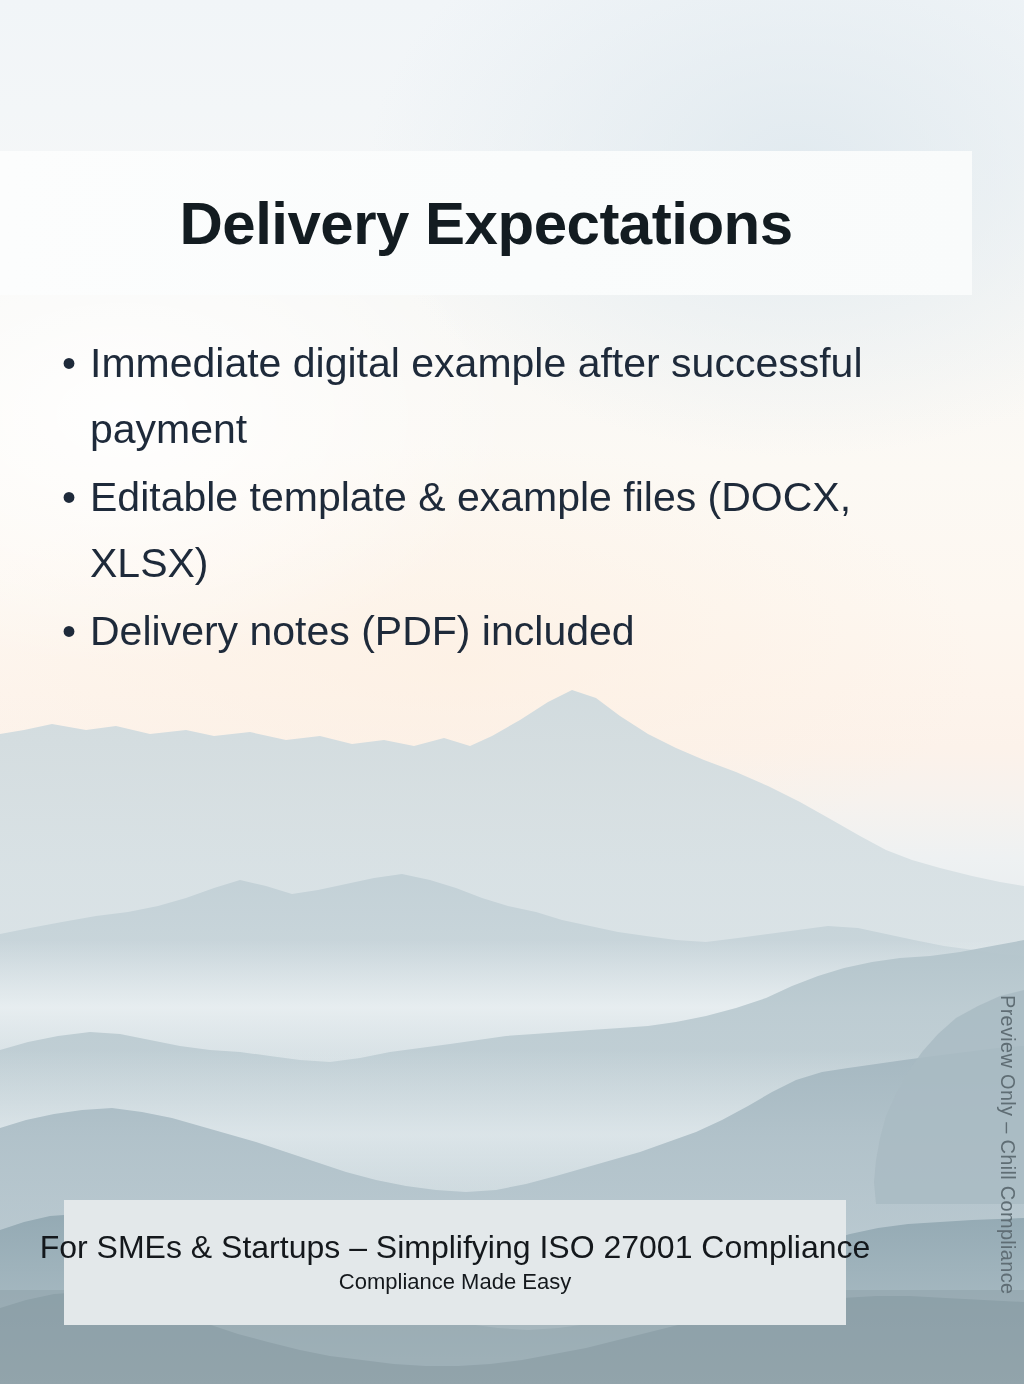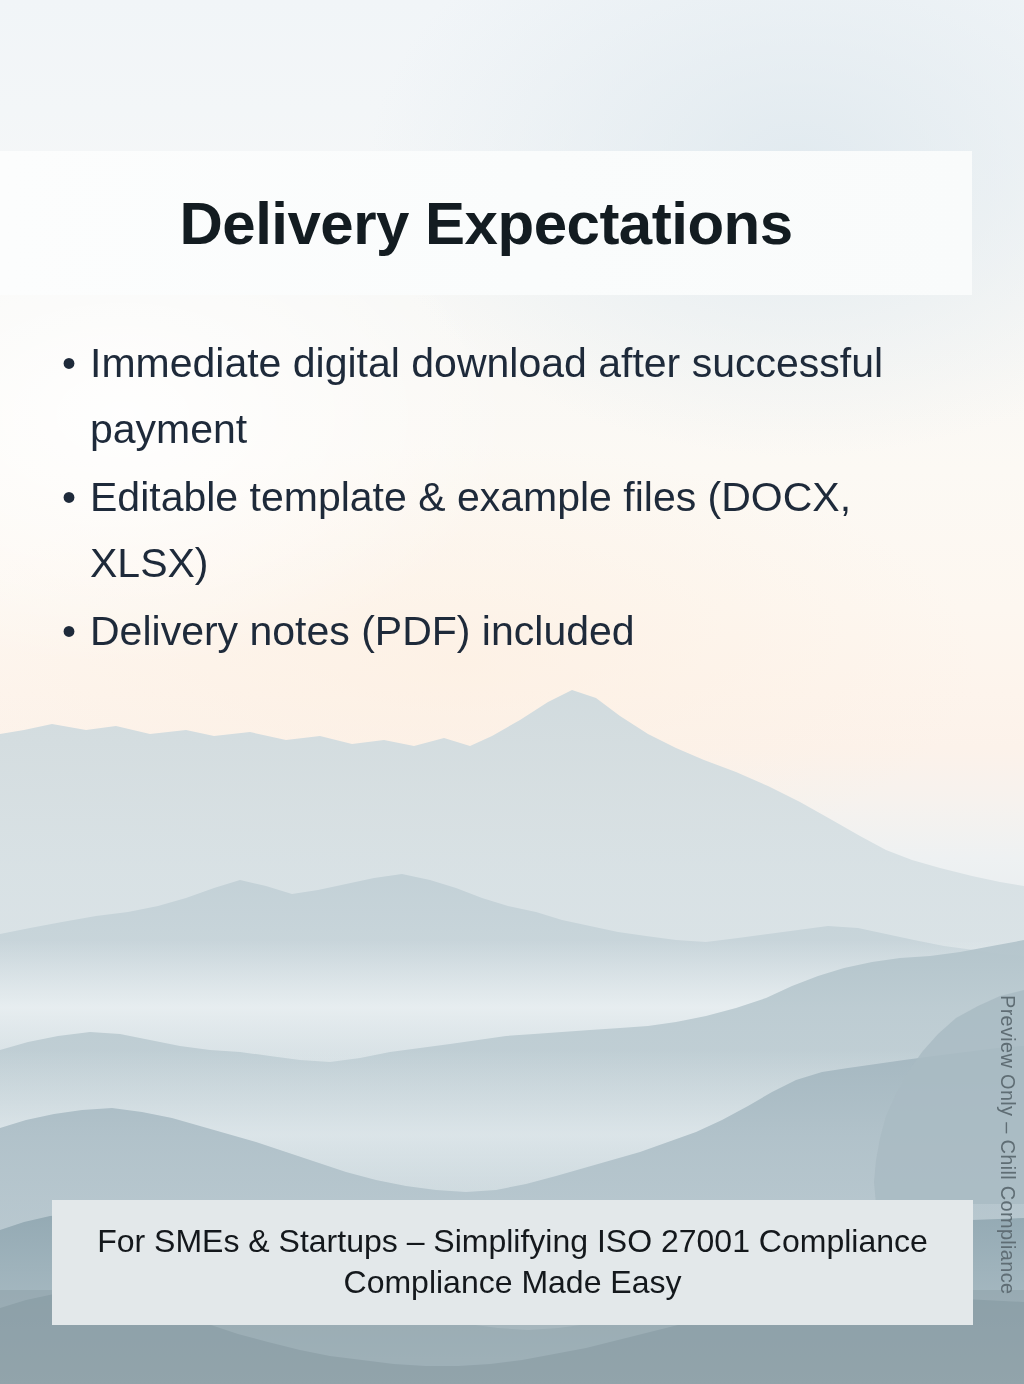--- a/index.html
+++ b/index.html
@@ -109,38 +109,38 @@
   .bullet-text {
     flex: 1 1 auto;
     font-size: 41px;
     line-height: 66px;
     color: #1e2a3a;
   }
 
   
   .caption {
     position: absolute;
-    left: 52px;
+    left: 64px;
     top: 1200px;
-    width: 921px;
+    width: 782px;
     height: 125px;
     background: #e3e8ea;
     display: flex;
     flex-direction: column;
     align-items: center;
     justify-content: center;
   }
   .caption-line1 {
     font-size: 32px;
     color: #14181c;
     line-height: 1.18;
     white-space: nowrap;
   }
   .caption-line2 {
-    font-size: 32px;
+    font-size: 22px;
     color: #14181c;
     line-height: 1.2;
     margin-top: 2px;
     white-space: nowrap;
   }
 
   
   .watermark {
     position: absolute;
     right: 2px;
@@ -254,21 +254,21 @@
     </svg>
   </div>
 
   <div class="title-band"></div>
   <div class="title-text">Delivery Expectations</div>
 
   <div class="bullets">
 
     <div class="bullet-row">
       <div class="bullet-dot">•</div>
-      <div class="bullet-text">Immediate digital download after successful payment</div>
+      <div class="bullet-text">Immediate digital example after successful payment</div>
     </div>
 
     <div class="bullet-row">
       <div class="bullet-dot">•</div>
       <div class="bullet-text">Editable template &amp; example files (DOCX, XLSX)</div>
     </div>
 
     <div class="bullet-row">
       <div class="bullet-dot">•</div>
       <div class="bullet-text">Delivery notes (PDF) included</div>

